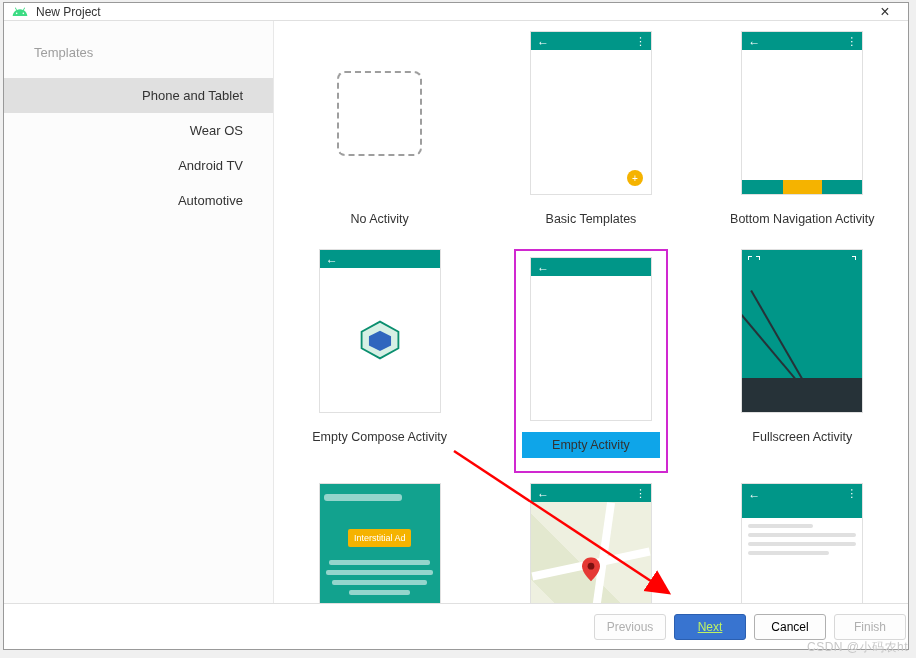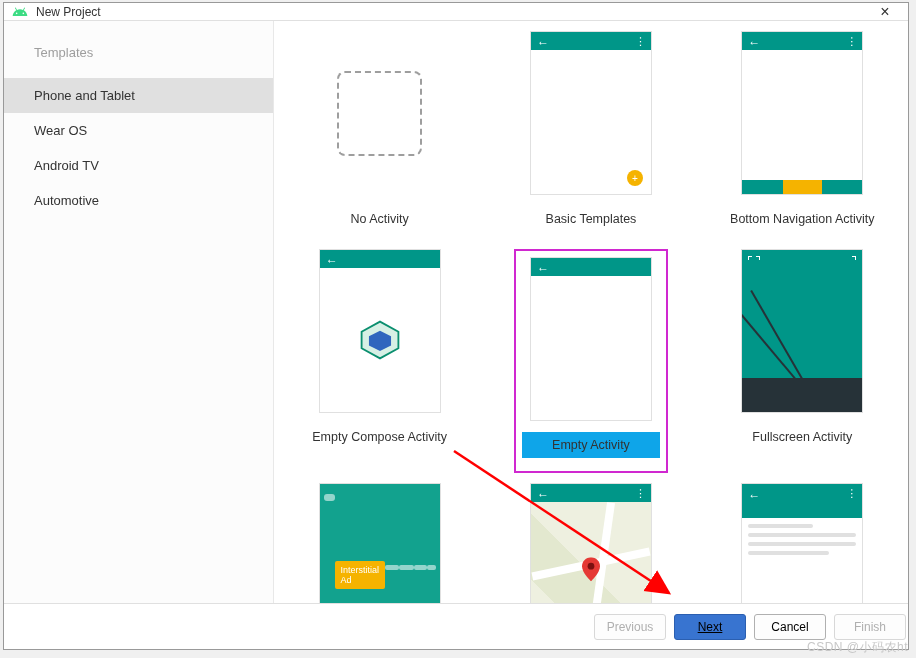--- a/index.html
+++ b/index.html
@@ -5,21 +5,21 @@
     * { margin: 0; padding: 0; box-sizing: border-box; font-family: "Segoe UI", Arial, sans-serif; }
     body { background: #f0f0f0; width: 916px; height: 658px; overflow: hidden; }
     .dialog { width: 906px; height: 648px; background: #fff; border: 1px solid #999; position: absolute; left: 3px; top: 2px; display: flex; flex-direction: column; }
     .titlebar { height: 18px; display: flex; align-items: center; padding: 0 8px; border-bottom: 1px solid #e0e0e0; }
     .android-icon { width: 16px; height: 16px; margin-right: 8px; }
     .titlebar-text { font-size: 12px; color: #333; flex: 1; }
     .close-btn { width: 30px; height: 30px; display: flex; align-items: center; justify-content: center; font-size: 16px; color: #333; cursor: pointer; }
     .body { flex: 1; display: flex; overflow: hidden; }
     .sidebar { width: 270px; background: #fcfcfc; border-right: 1px solid #e8e8e8; padding-top: 24px; }
     .sidebar-header { color: #9e9e9e; font-size: 13px; padding: 0 30px 18px 30px; }
-    .sidebar-item { padding: 10px 30px; font-size: 13px; color: #333; cursor: pointer; }
+    .sidebar-item { padding: 10px 30px; font-size: 13px; color: #333; cursor: pointer; text-align: right; }
     .sidebar-item.active { background: #e0e0e0; }
     .content { flex: 1; overflow-y: auto; padding: 10px 0 10px 0; position: relative; }
     .grid { display: grid; grid-template-columns: repeat(3, 200px); justify-content: space-around; row-gap: 10px; }
     .cell { display: flex; flex-direction: column; align-items: center; width: 200px; }
     .preview { width: 122px; height: 164px; border: 1px solid #e0e0e0; background: #fff; display: flex; flex-direction: column; position: relative; overflow: hidden; }
     .cell-label { text-align: center; font-size: 12.5px; color: #333; padding: 12px 0 8px 0; height: 44px; display: flex; align-items: center; justify-content: center; }
     .selected .preview-wrap { border: 2px solid #d028d0; padding: 6px; background: #fff; }
     .selected .cell-label-inner { background: #0ea5e9; padding: 6px 30px; }
     .preview-wrap { display: flex; flex-direction: column; align-items: center; }
     
@@ -34,37 +34,37 @@
     .bottomnav { height: 14px; background: #009688; display: flex; }
     .bottomnav .sel { width: 33%; background: #f5b300; margin: 0 auto; }
     
     .compose-icon { width: 46px; height: 46px; margin: auto; }
     
     .fullscreen-prev { background: #009688; position: relative; }
     .fs-diag { position: absolute; width: 200px; height: 2px; background: #263238; transform: rotate(50deg); transform-origin: 0 0; left: -20px; top: 40px; }
     .fs-diag2 { position: absolute; width: 200px; height: 2px; background: #263238; transform: rotate(60deg); transform-origin: 0 0; left: 10px; top: 40px; }
     .fs-bottom { position: absolute; bottom: 0; left: 0; right: 0; height: 34px; background: #263238; }
     
-    .ad-prev { background: #12a28e; display: flex; flex-direction: row; align-items: center; padding: 10px 4px; }
+    .ad-prev { background: #12a28e; display: flex; flex-direction: column; align-items: center; padding: 10px 4px; }
     .ad-line { height: 5px; background: rgba(255,255,255,0.55); border-radius: 2px; margin-top: 5px; width: 100%; }
     .ad-btn { background: #f5b300; color: #fff; font-size: 9px; padding: 4px 6px; border-radius: 2px; margin-top: 28px; margin-bottom: 8px; }
     .ad-top-line { height: 7px; width: 70%; background: rgba(255,255,255,0.55); border-radius: 3px; align-self: flex-start; }
     
     .map-body { background: linear-gradient(45deg,#eef0e0 25%, #e3e8cf 25%, #e3e8cf 50%, #eef0e0 50%); position: relative; }
     .map-road { position: absolute; background: #fff; }
     .pin { position: absolute; left: 50%; top: 50%; transform: translate(-50%,-70%); }
     
     .list-prev .appbar { height: 30px; }
     .list-body { padding: 6px; }
     .list-line { height: 4px; background: #e0e0e0; border-radius: 2px; margin-bottom: 5px; }
     .star { position: absolute; right: 7px; top: 36px; width: 12px; height: 12px; border-radius: 50%; background: #f5b300; display:flex;align-items:center;justify-content:center;color:#fff;font-size:8px; }
     
     .footer { height: 46px; border-top: 1px solid #e0e0e0; display: flex; align-items: center; justify-content: flex-end; padding: 0 2px; gap: 8px; }
     .btn { min-width: 72px; height: 26px; border: 1px solid #b0b0b0; background: #fdfdfd; font-size: 12px; border-radius: 3px; display: flex; align-items: center; justify-content: center; cursor: pointer; }
-    .btn.primary { background: #3874d0; border-color: #2b5fb0; color: #000000; text-decoration: underline; }
+    .btn.primary { background: #3874d0; border-color: #2b5fb0; color: #bef264; text-decoration: underline; }
     .btn.disabled { color: #b0b0b0; border-color: #d8d8d8; }
     
     .arrow-svg { position: absolute; left: 0; top: 0; pointer-events: none; }
     .watermark { position: absolute; right: 8px; bottom: 2px; font-size: 12px; color: #c8c8c8; letter-spacing: 0.5px; }
   </style>
 </head>
 <body>
 
 <div class="dialog">
   <div class="titlebar">

